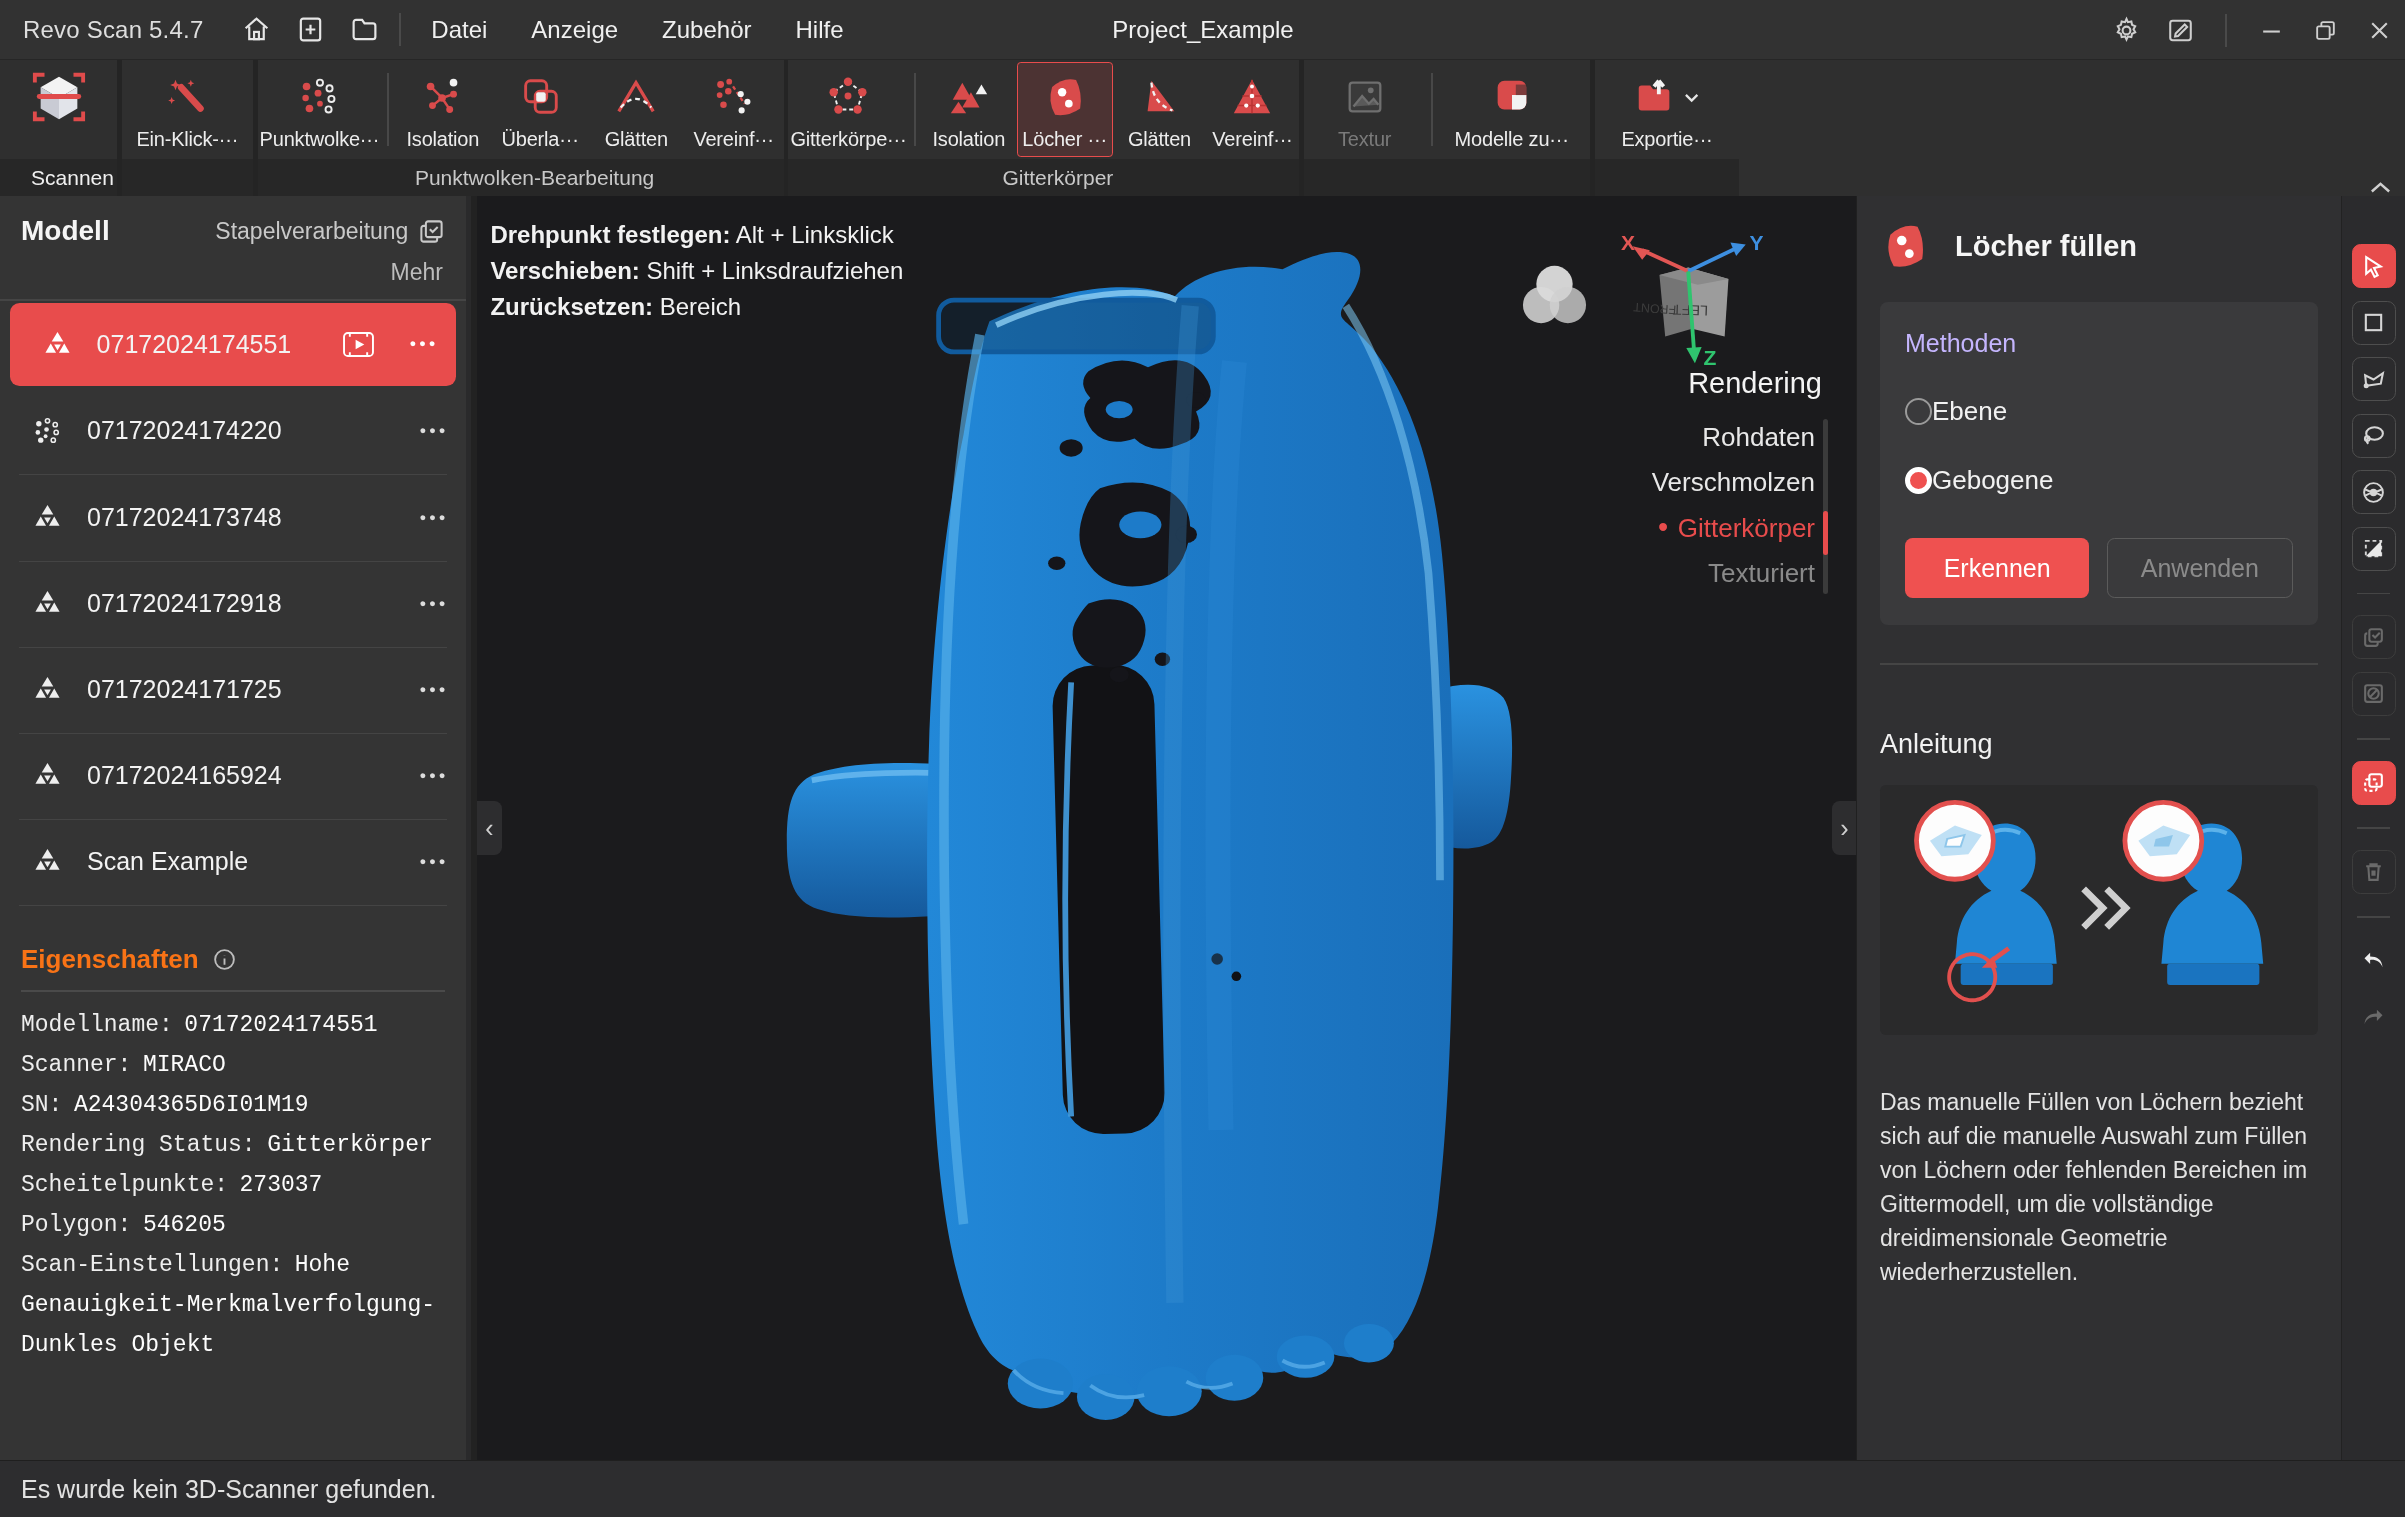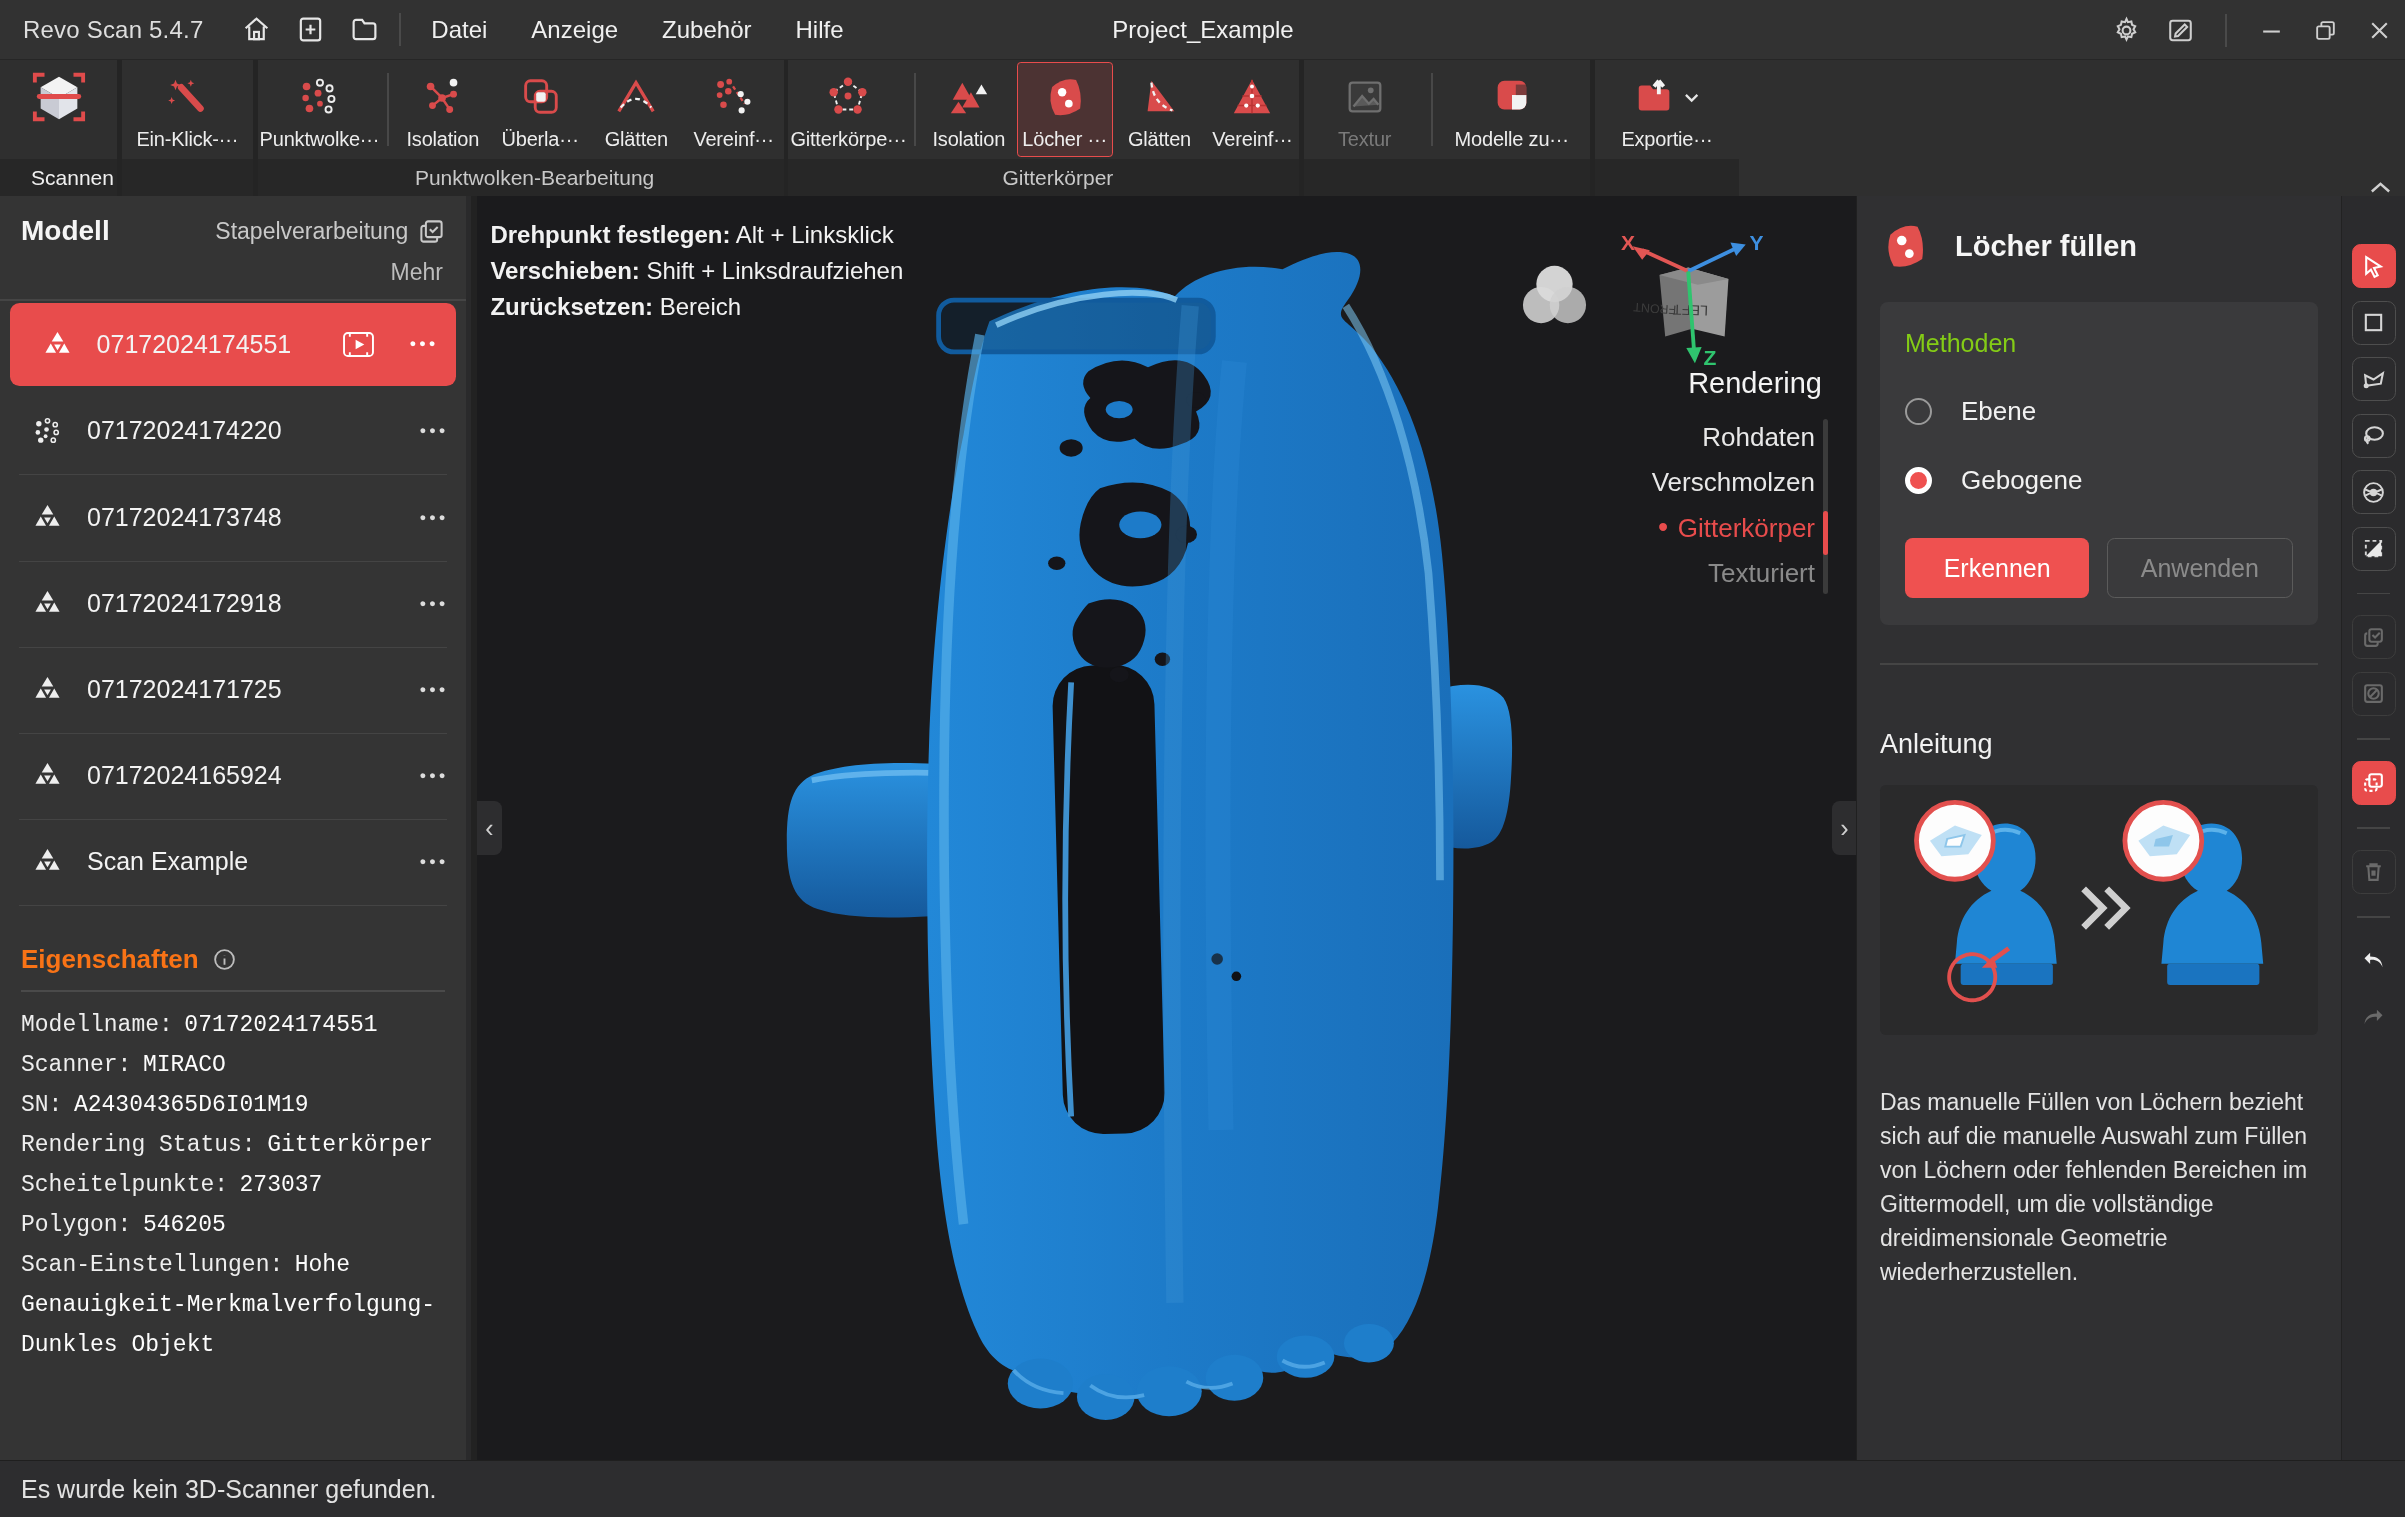--- a/index.html
+++ b/index.html
@@ -88,22 +88,22 @@
   .render-item.disabled{color:#8a8a8a;}
   .render-track{position:absolute;right:29px;top:223px;width:4.8px;height:175px;background:#3b3b3b;border-radius:2.9px;}
   .render-thumb{position:absolute;left:0;top:92px;width:4.8px;height:44px;background:var(--accent);border-radius:2.9px;}
 
   
   .tool-panel{position:absolute;left:1856px;top:196px;width:485px;height:1264px;background:var(--bg-panel);
     border-left:1.9px solid #202020;padding:0 23px;}
   .tp-head{display:flex;align-items:center;gap:25px;margin-top:25px;}
   .tp-title{font-size:29px;font-weight:700;color:#f6f6f6;}
   .tp-card{background:var(--bg-card);border-radius:7.7px;margin-top:31px;padding:27px 25px;}
-  .tp-card .methods{font-size:25px;color:#84cc16;}
-  .radio-row{display:flex;align-items:center;gap:29px;margin-top:38px;cursor:pointer;}
+  .tp-card .methods{font-size:25px;color:#c4b5fd;}
+  .radio-row{display:flex;align-items:center;margin-top:38px;cursor:pointer;}
   .radio{width:27px;height:27px;border-radius:50%;border:2.9px solid #9a9a9a;background:transparent;}
   .radio.on{border:5.8px solid #ffffff;background:var(--accent-btn);}
   .radio-label{font-size:26px;color:#f2f2f2;}
   .tp-btns{display:flex;gap:17.3px;margin-top:42px;}
   .btn{flex:1;height:60px;border-radius:7.7px;display:flex;align-items:center;justify-content:center;
     font-size:25px;cursor:pointer;}
   .btn.primary{background:var(--accent-btn);color:#fff;}
   .btn.ghost{border:1.9px solid #5b5b5b;color:#8b8b8b;}
   .tp-rule{height:1.9px;background:#454545;margin-top:38px;}
   .tp-guide-title{font-size:27px;font-weight:400;color:#f2f2f2;margin-top:64px;}

